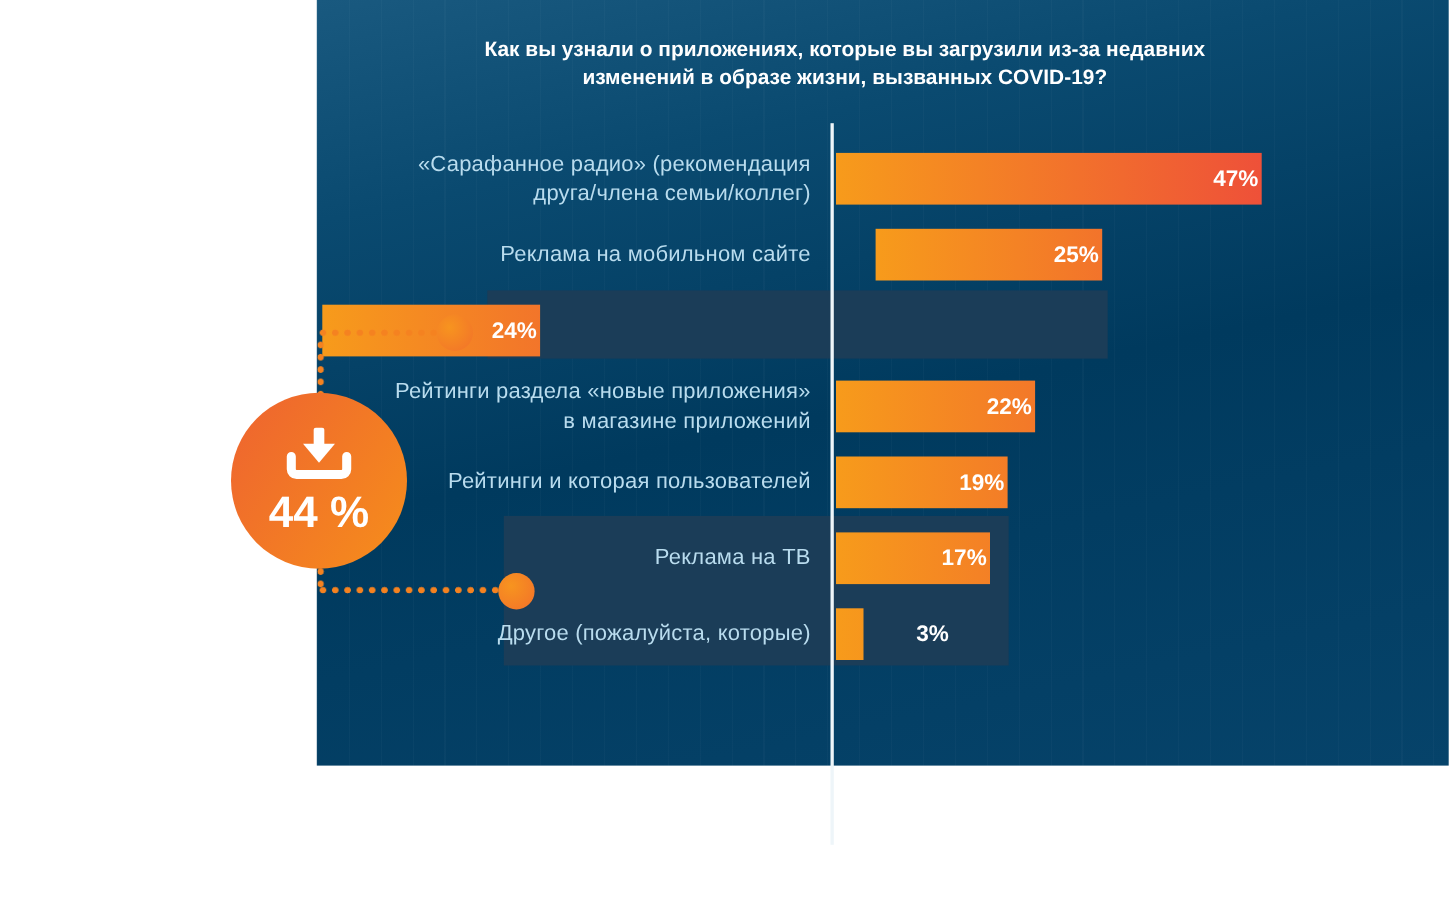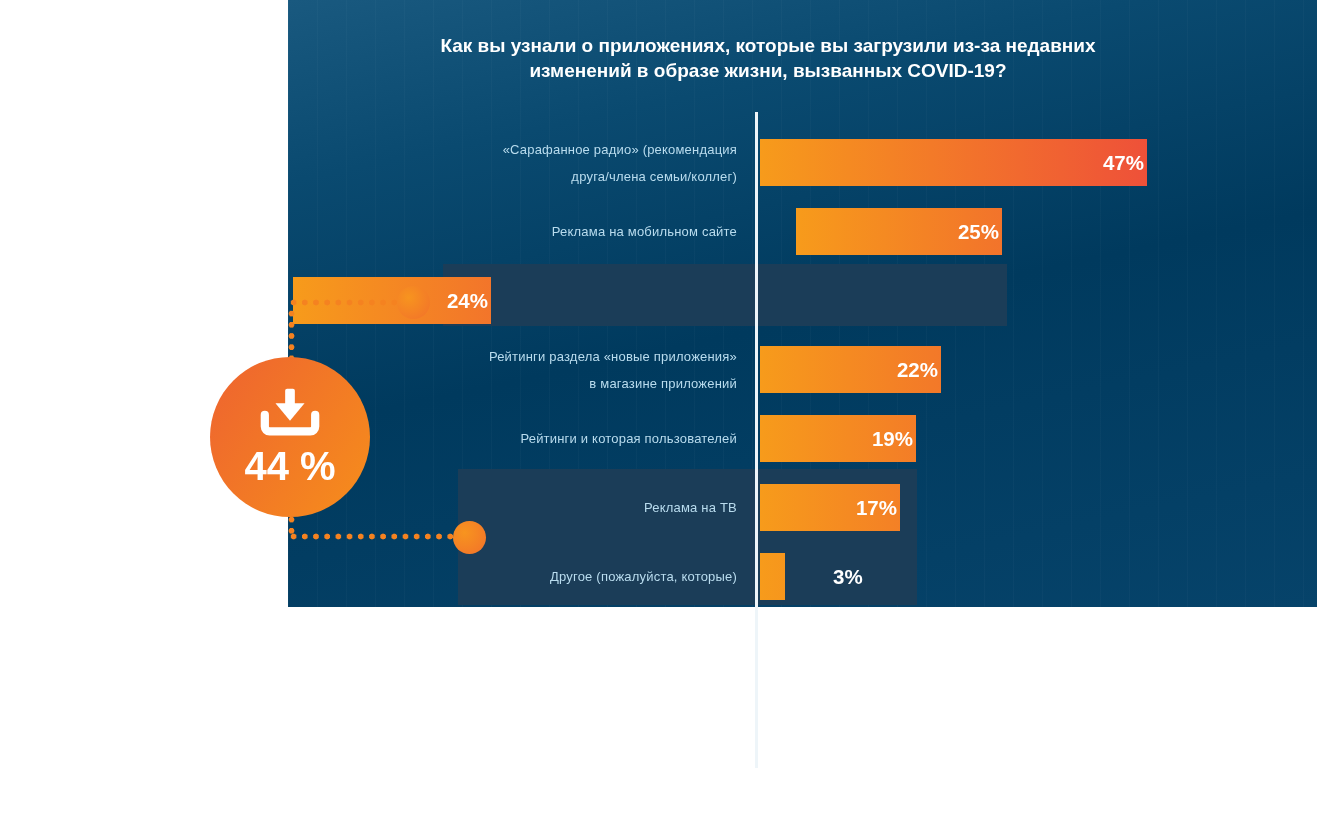--- a/index.html
+++ b/index.html
@@ -9,21 +9,21 @@
     font-family:"Liberation Sans", sans-serif;
   }
   :root{
     --panel-bg:#003a5e; --panel-bg-top:#19597f;
     --bar-gradient-start:#f79b1b; --bar-gradient-end:#ee5039;
     --label-text:#b9dcee; --title-text:#ffffff; --value-text:#ffffff;
     --axis-line:#eef5f9; --highlight-box:#1b3d58; --dotted-orange:#f58220;
     --badge-gradient-start:#ee6330; --badge-gradient-end:#f68e1b;
   }
   .panel{
-    position:absolute;left:288px;top:0;width:1029px;height:607px;
+    position:absolute;left:288px;top:0;width:1029px;height:696px;
     background:linear-gradient(168deg, var(--panel-bg-top) 0%, #0a4a70 22%, var(--panel-bg) 52%, #06436a 100%);
   }
   .panel::after{
     content:'';position:absolute;inset:0;pointer-events:none;
     background:repeating-linear-gradient(90deg, rgba(255,255,255,0.025) 0 1px, transparent 1px 29px);
   }
   .title{
     position:absolute;left:150px;top:33px;width:660px;
     color:var(--title-text);font-size:19px;font-weight:700;line-height:1.34;
     text-align:center;z-index:5;
@@ -33,21 +33,21 @@
   .hl-box-2{left:170px;top:469px;width:459px;height:136px;}
   .axis{
     position:absolute;left:467px;top:112px;width:3px;height:656px;
     background:var(--axis-line);z-index:3;
   }
   .rows{position:absolute;left:0;top:128px;width:100%;z-index:4;}
   .row{display:flex;height:69px;}
   .label{
     box-sizing:border-box;width:467px;padding-right:18px;
     display:flex;flex-direction:column;justify-content:center;align-items:flex-end;
-    color:var(--label-text);font-size:13px;line-height:27px;letter-spacing:0.2px;
+    color:var(--label-text);font-size:20px;line-height:27px;letter-spacing:0.2px;
   }
   .label-line{white-space:nowrap;}
   .barwrap{flex:1;display:flex;align-items:center;padding-left:5px;}
   .bar{
     height:47px;
     background-image:linear-gradient(90deg, var(--bar-gradient-start), var(--bar-gradient-end));
     background-size:390px 100%;background-repeat:no-repeat;
     display:flex;align-items:center;justify-content:flex-end;
   }
   .val{

